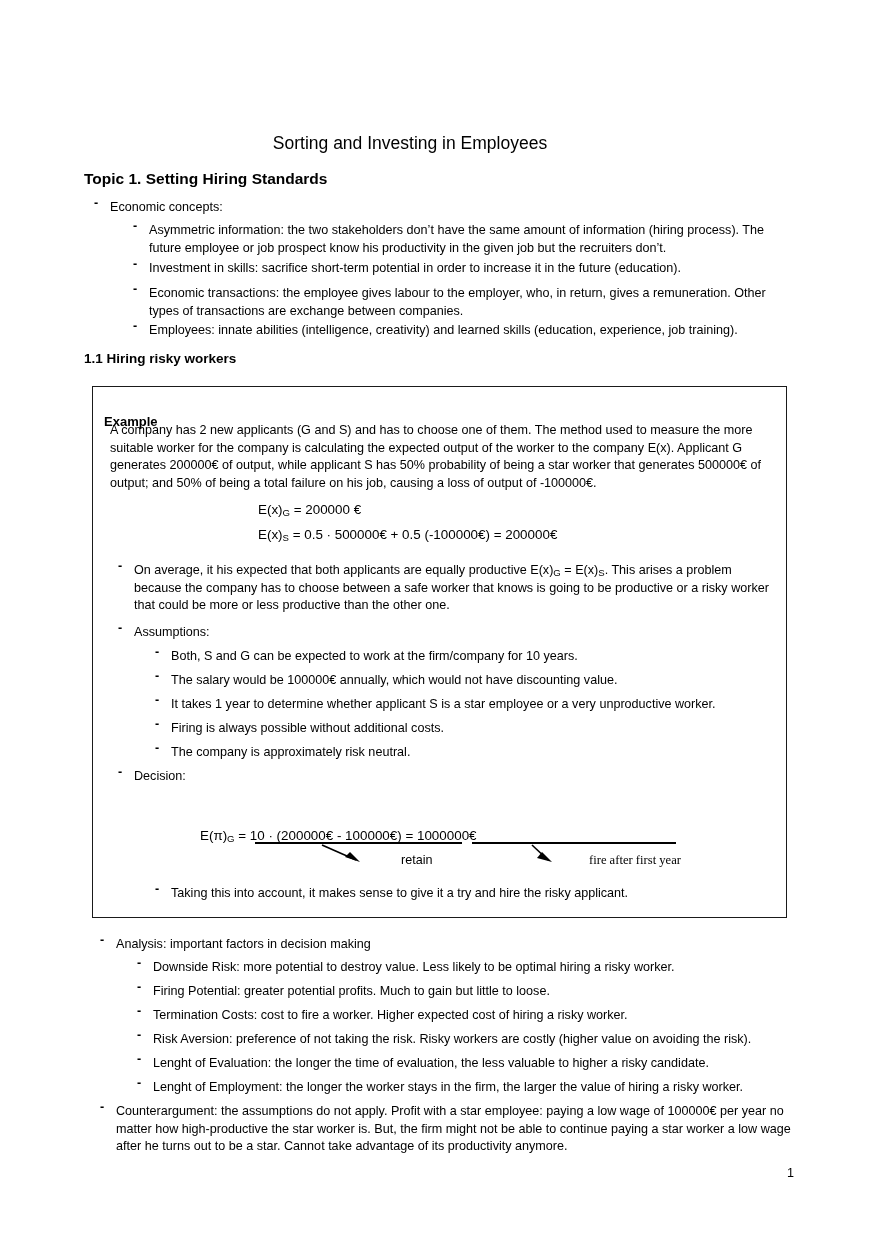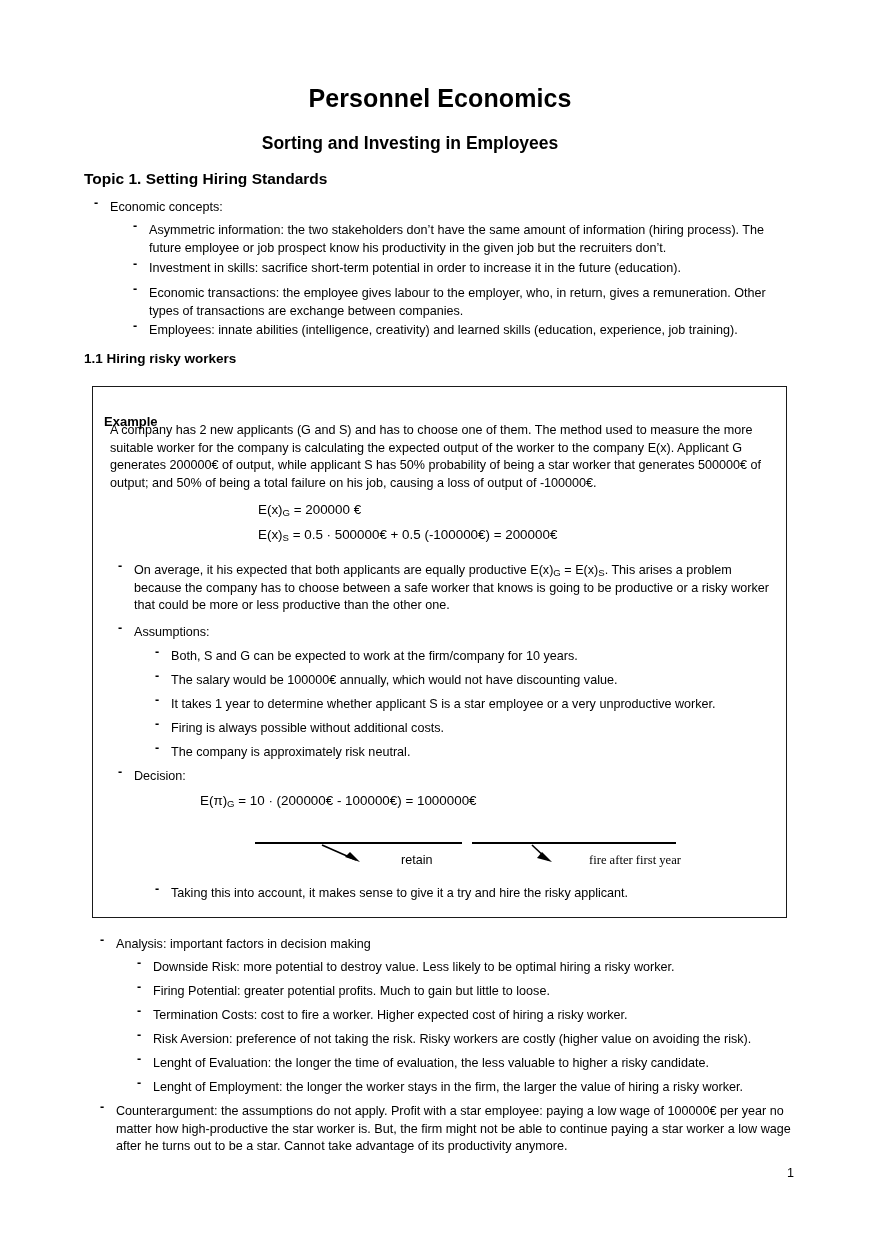--- a/index.html
+++ b/index.html
@@ -28,21 +28,21 @@
     font-weight: bold;
     letter-spacing: .1px;
   }
   .doc-subtitle {
     position: absolute;
     left: 0;
     top: 133px;
     width: 820px;
     text-align: center;
     font-size: 17.5px;
-    font-weight: bold;
+    font-weight: normal;
   }
   .topic-heading {
     position: absolute;
     left: 84px;
     top: 170px;
     font-size: 15.5px;
     font-weight: bold;
   }
   .section-heading {
     position: absolute;
@@ -134,21 +134,20 @@
     right: 86px;
     top: 1166px;
     font-size: 12.6px;
   }
 </style>
 </head>
 <body>
 
 <div class="page">
 
-  <div class="doc-title">Personnel Economics</div>
   <div class="doc-subtitle">Sorting and Investing in Employees</div>
   <div class="topic-heading">Topic 1. Setting Hiring Standards</div>
 
   <div class="row" style="left:94px; top:199px; width:700px;">
     <span class="dash">-</span>
     <span class="body"><b>Economic concepts</b><span>:</span></span>
   </div>
 
   <div class="row" style="left:133px; top:222px; width:662px;">
     <span class="dash">-</span>
@@ -212,21 +211,21 @@
   <div class="row" style="left:155px; top:744px; width:625px;">
     <span class="dash">-</span>
     <span class="body">The company is approximately risk neutral.</span>
   </div>
 
   <div class="row" style="left:118px; top:768px; width:660px;">
     <span class="dash">-</span>
     <span class="body"><b>Decision</b><span>:</span></span>
   </div>
 
-  <div class="eq" style="left:200px; top:791px;">
+  <div class="eq" style="left:200px; top:826px;">
     E(π)<span class="subg">G</span> = 10 · (200000€ - 100000€) = 1000000€
   </div>
 
   <svg class="annot-svg" viewBox="0 0 460 34">
     <line x1="15" y1="7" x2="222" y2="7" stroke="#000" stroke-width="2"></line>
     <line x1="232" y1="7" x2="436" y2="7" stroke="#000" stroke-width="2"></line>
     <line x1="82" y1="9" x2="116" y2="24" stroke="#000" stroke-width="1.6"></line>
     <polygon points="120,26 105,21 110,16" fill="#000"></polygon>
     <line x1="292" y1="9" x2="308" y2="24" stroke="#000" stroke-width="1.6"></line>
     <polygon points="312,26 297,22 302,16" fill="#000"></polygon>

